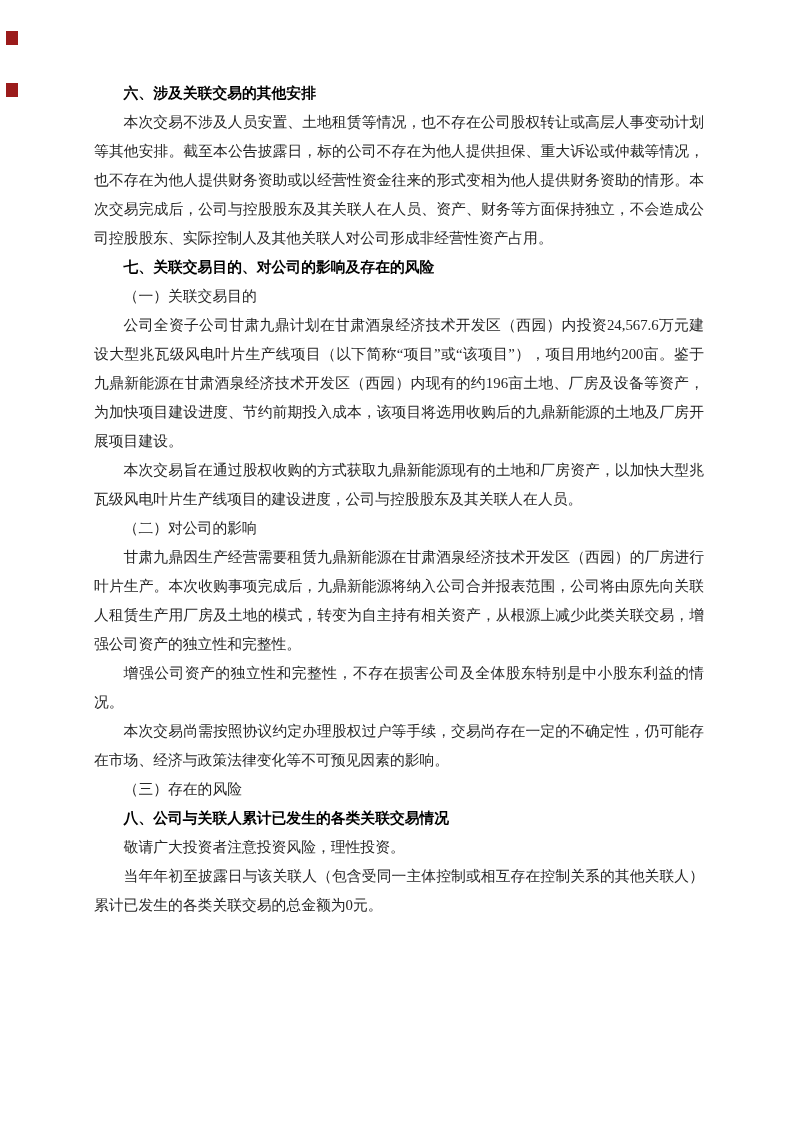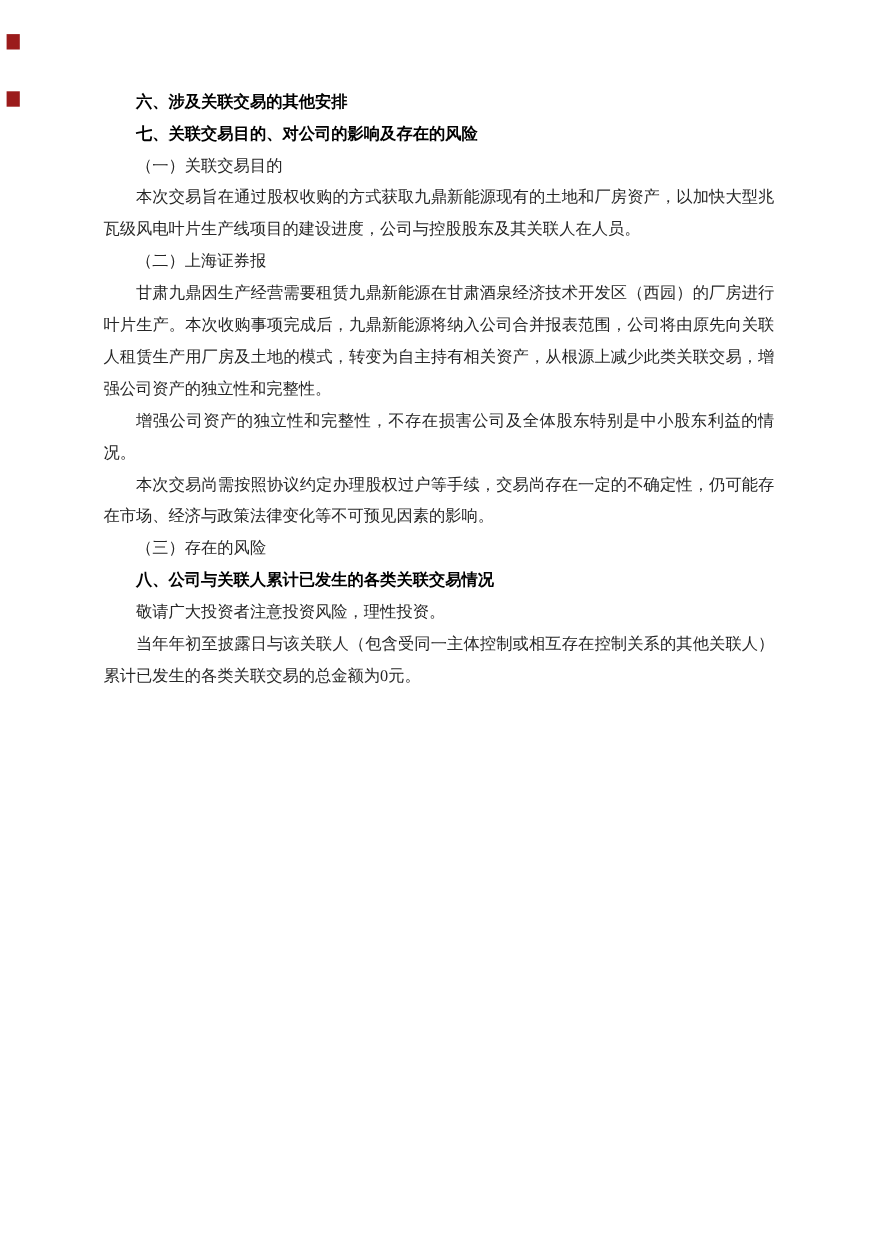--- a/index.html
+++ b/index.html
@@ -47,24 +47,26 @@
 </head>
 <body>
 
 <div>
 
   <div class="red-mark m1"></div>
   <div class="red-mark m2"></div>
 
   <div class="page-text">
     <div class="para heading">六、涉及关联交易的其他安排</div>
+    <div class="para">本次交易不涉及人员安置、土地租赁等情况，也不存在公司股权转让或高层人事变动计划等其他安排。截至本公告披露日，标的公司不存在为他人提供担保、重大诉讼或仲裁等情况，也不存在为他人提供财务资助或以经营性资金往来的形式变相为他人提供财务资助的情形。本次交易完成后，公司与控股股东及其关联人在人员、资产、财务等方面保持独立，不会造成公司控股股东、实际控制人及其他关联人对公司形成非经营性资产占用。</div>
     <div class="para heading">七、关联交易目的、对公司的影响及存在的风险</div>
     <div class="para">（一）关联交易目的</div>
+    <div class="para">公司全资子公司甘肃九鼎计划在甘肃酒泉经济技术开发区（西园）内投资24,567.6万元建设大型兆瓦级风电叶片生产线项目（以下简称“项目”或“该项目”），项目用地约200亩。鉴于九鼎新能源在甘肃酒泉经济技术开发区（西园）内现有的约196亩土地、厂房及设备等资产，为加快项目建设进度、节约前期投入成本，该项目将选用收购后的九鼎新能源的土地及厂房开展项目建设。</div>
     <div class="para">本次交易旨在通过股权收购的方式获取九鼎新能源现有的土地和厂房资产，以加快大型兆瓦级风电叶片生产线项目的建设进度，公司与控股股东及其关联人在人员。</div>
-    <div class="para">（二）上海证券报</div>
+    <div class="para">（二）对公司的影响</div>
     <div class="para">甘肃九鼎因生产经营需要租赁九鼎新能源在甘肃酒泉经济技术开发区（西园）的厂房进行叶片生产。本次收购事项完成后，九鼎新能源将纳入公司合并报表范围，公司将由原先向关联人租赁生产用厂房及土地的模式，转变为自主持有相关资产，从根源上减少此类关联交易，增强公司资产的独立性和完整性。</div>
     <div class="para">增强公司资产的独立性和完整性，不存在损害公司及全体股东特别是中小股东利益的情况。</div>
     <div class="para">本次交易尚需按照协议约定办理股权过户等手续，交易尚存在一定的不确定性，仍可能存在市场、经济与政策法律变化等不可预见因素的影响。</div>
     <div class="para">（三）存在的风险</div>
     <div class="para heading">八、公司与关联人累计已发生的各类关联交易情况</div>
     <div class="para">敬请广大投资者注意投资风险，理性投资。</div>
     <div class="para">当年年初至披露日与该关联人（包含受同一主体控制或相互存在控制关系的其他关联人）累计已发生的各类关联交易的总金额为0元。</div>
   </div>
 
 </div>

